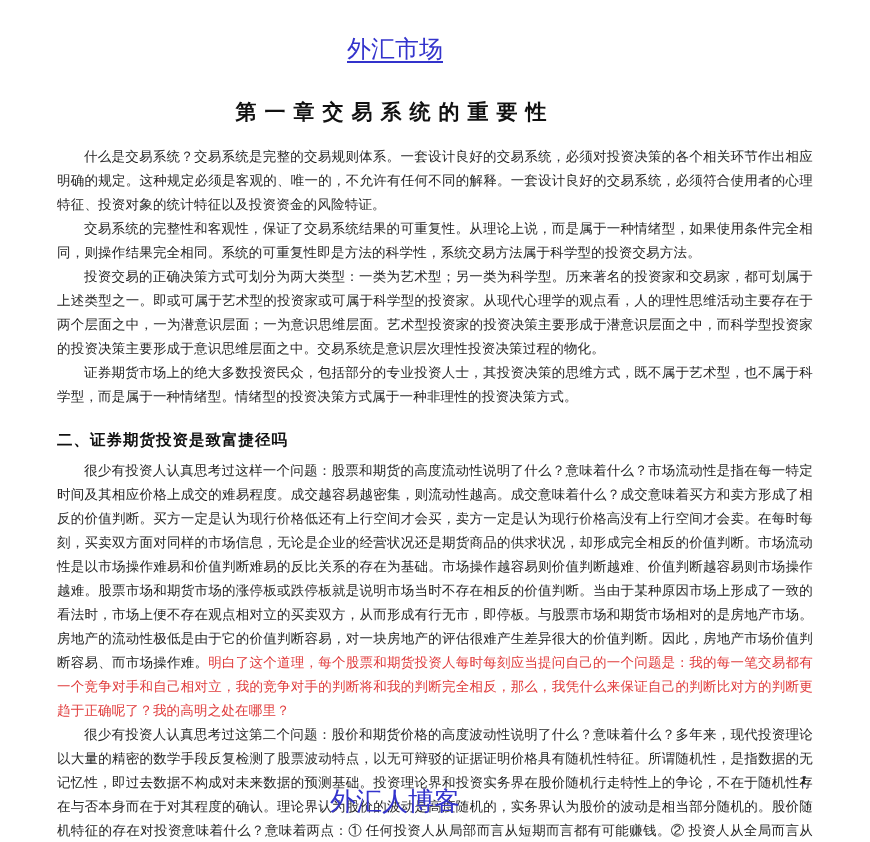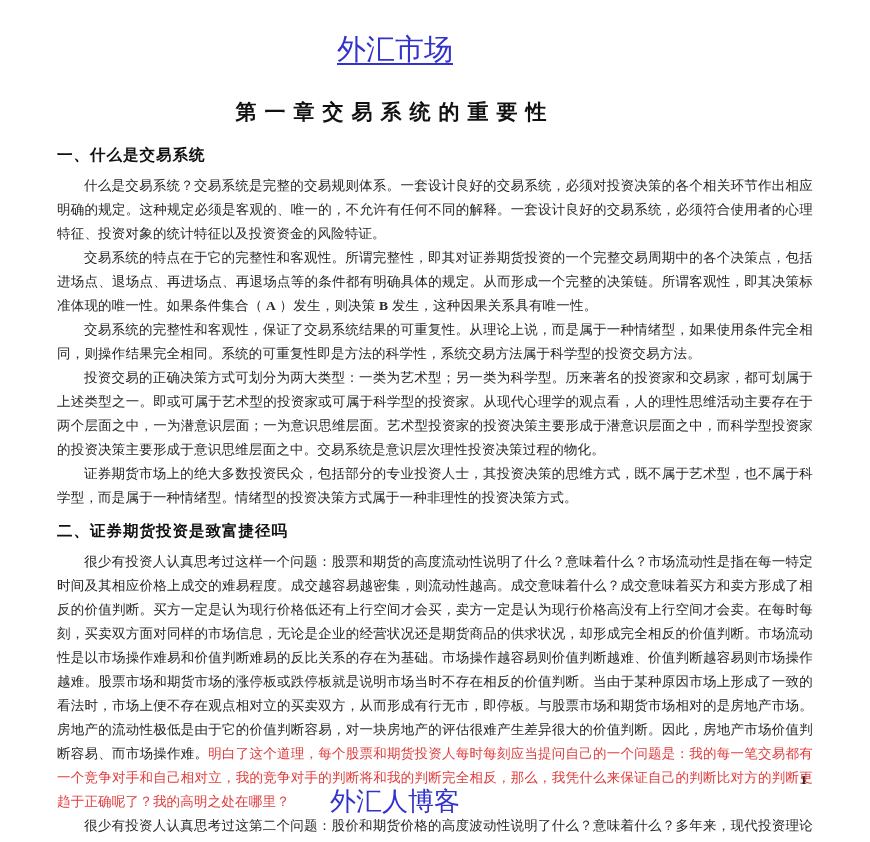--- a/index.html
+++ b/index.html
@@ -24,21 +24,21 @@
   }
   .centered-block {
     width: 676px; 
     text-align: center;
   }
   .doc-title-wrap {
     margin-top: 34px;
     margin-bottom: 30px;
   }
   .doc-title {
-    font-size: 29px;
+    font-size: 24px;
     line-height: 30px;
     color: var(--link-blue, #3333cc);
     text-decoration: underline;
     text-underline-offset: 4px;
     cursor: pointer;
   }
   .chapter-heading {
     font-size: 21px;
     line-height: 25px;
     font-weight: bold;
@@ -50,21 +50,21 @@
   .section-heading {
     font-family: "Liberation Sans", "DejaVu Sans", sans-serif;
     font-size: 15.5px;
     line-height: 19px;
     font-weight: bold;
     letter-spacing: 1px;
     color: #111111;
     margin: 0 0 10px 0;
   }
   .section-heading.second {
-    margin-top: 11px;
+    margin-top: 21px;
   }
   .body-p {
     margin: 0;
     font-size: 13.5px;
     line-height: 24px;
     text-align: justify;
     text-indent: 2em;
     letter-spacing: 0.2px;
   }
   .seg-bold {
@@ -101,25 +101,23 @@
 
 <div class="page">
   <div class="content">
 
     <div class="centered-block doc-title-wrap">
       <a class="doc-title">外汇市场</a>
     </div>
 
     <div class="centered-block chapter-heading">第一章交易系统的重要性</div>
 
-    <h2 class="section-heading">一、什么是交易系统</h2>
 
     <p class="body-p"><span>什么是交易系统？交易系统是完整的交易规则体系。一套设计良好的交易系统，必须对投资决策的各个相关环节作出相应明确的规定。这种规定必须是客观的、唯一的，不允许有任何不同的解释。一套设计良好的交易系统，必须符合使用者的心理特征、投资对象的统计特征以及投资资金的风险特证。</span></p>
 
-    <p class="body-p"><span>交易系统的特点在于它的完整性和客观性。所谓完整性，即其对证券期货投资的一个完整交易周期中的各个决策点，包括进场点、退场点、再进场点、再退场点等的条件都有明确具体的规定。从而形成一个完整的决策链。所谓客观性，即其决策标准体现的唯一性。如果条件集合（ </span><span class="seg-bold">A</span><span> ）发生，则决策 </span><span class="seg-bold">B</span><span> 发生，这种因果关系具有唯一性。</span></p>
 
     <p class="body-p"><span>交易系统的完整性和客观性，保证了交易系统结果的可重复性。从理论上说，而是属于一种情绪型，如果使用条件完全相同，则操作结果完全相同。系统的可重复性即是方法的科学性，系统交易方法属于科学型的投资交易方法。</span></p>
 
     <p class="body-p"><span>投资交易的正确决策方式可划分为两大类型：一类为艺术型；另一类为科学型。历来著名的投资家和交易家，都可划属于上述类型之一。即或可属于艺术型的投资家或可属于科学型的投资家。从现代心理学的观点看，人的理性思维活动主要存在于两个层面之中，一为潜意识层面；一为意识思维层面。艺术型投资家的投资决策主要形成于潜意识层面之中，而科学型投资家的投资决策主要形成于意识思维层面之中。交易系统是意识层次理性投资决策过程的物化。</span></p>
 
     <p class="body-p"><span>证券期货市场上的绝大多数投资民众，包括部分的专业投资人士，其投资决策的思维方式，既不属于艺术型，也不属于科学型，而是属于一种情绪型。情绪型的投资决策方式属于一种非理性的投资决策方式。</span></p>
 
     <h2 class="section-heading second">二、证券期货投资是致富捷径吗</h2>
 
 

